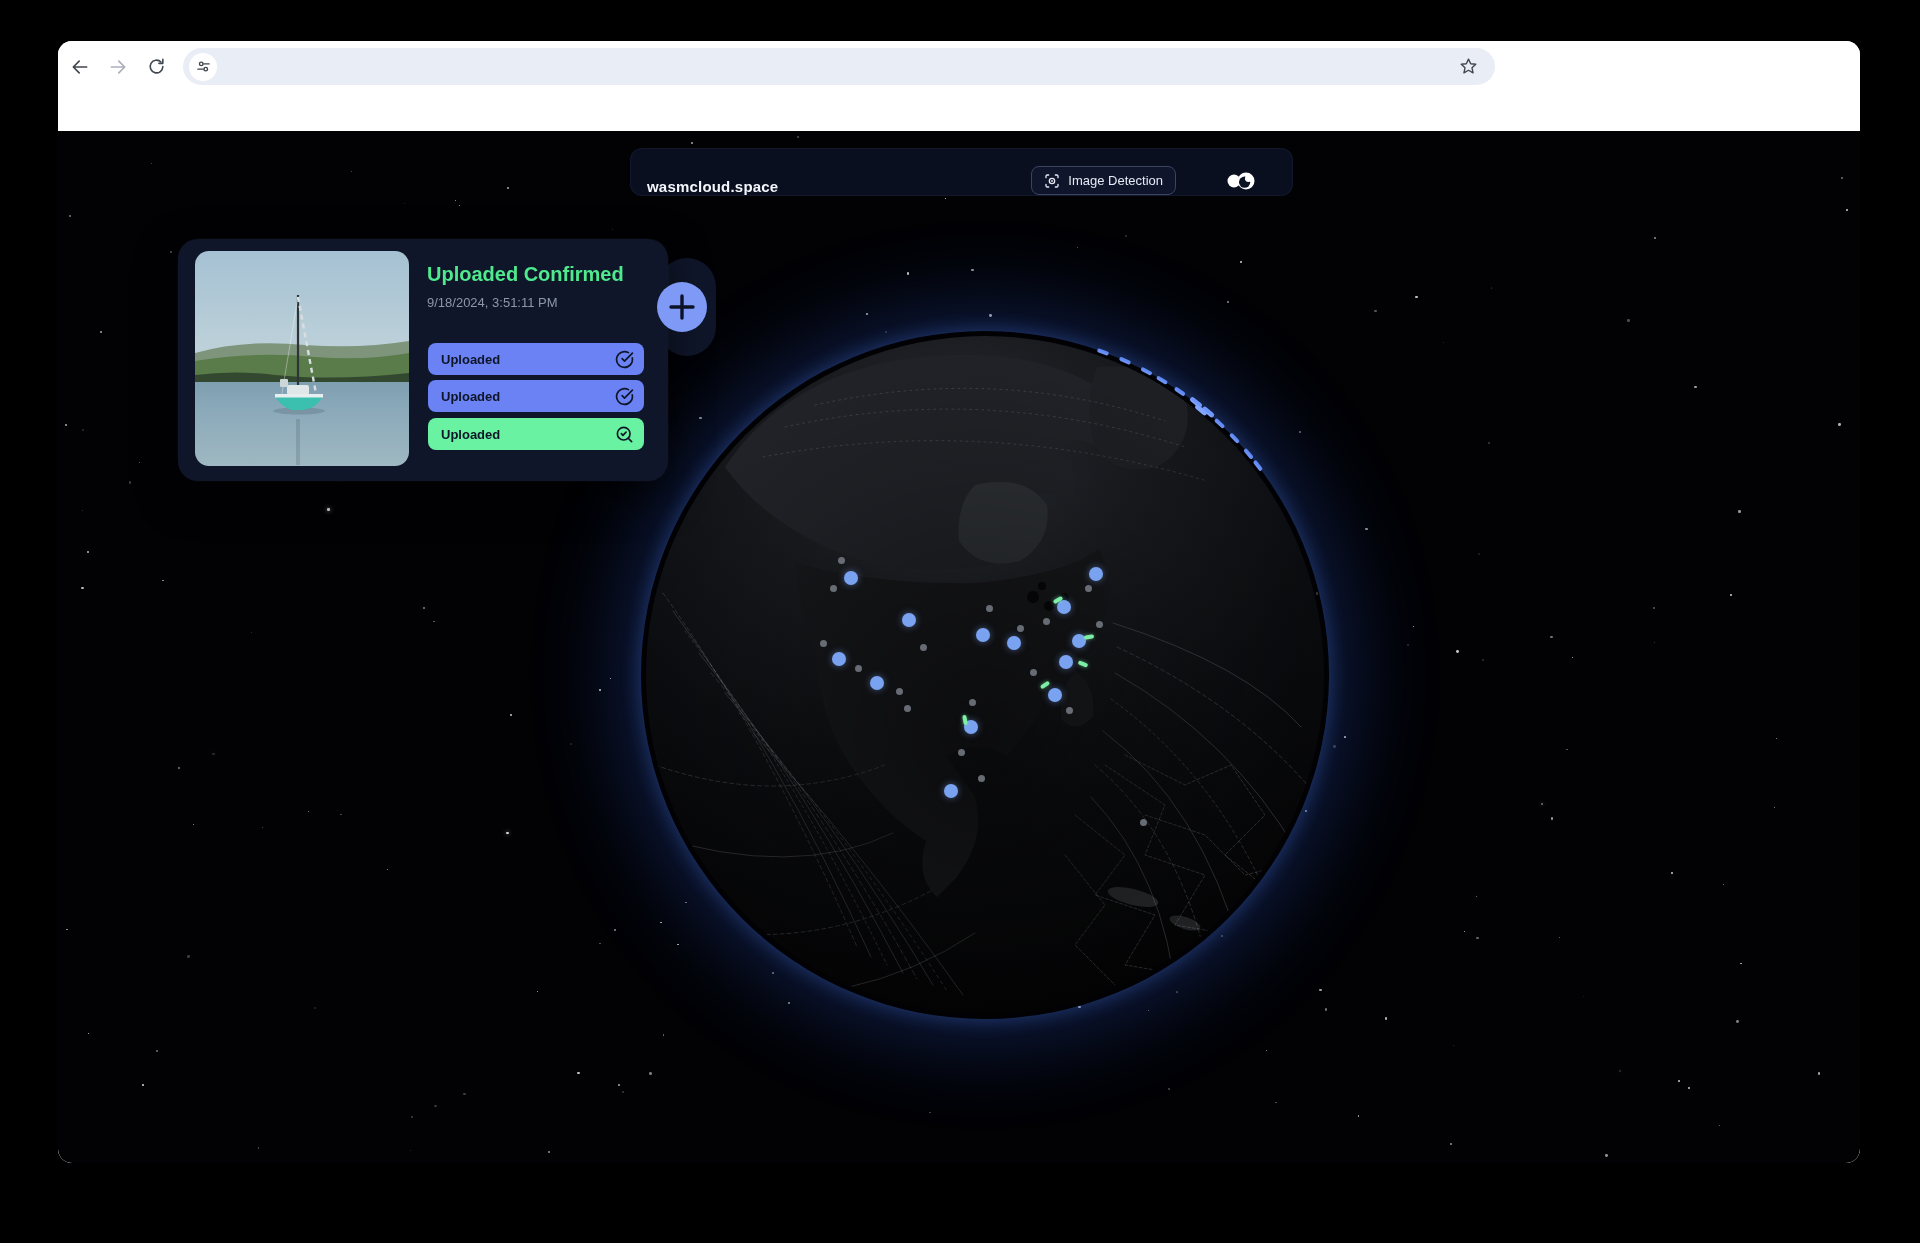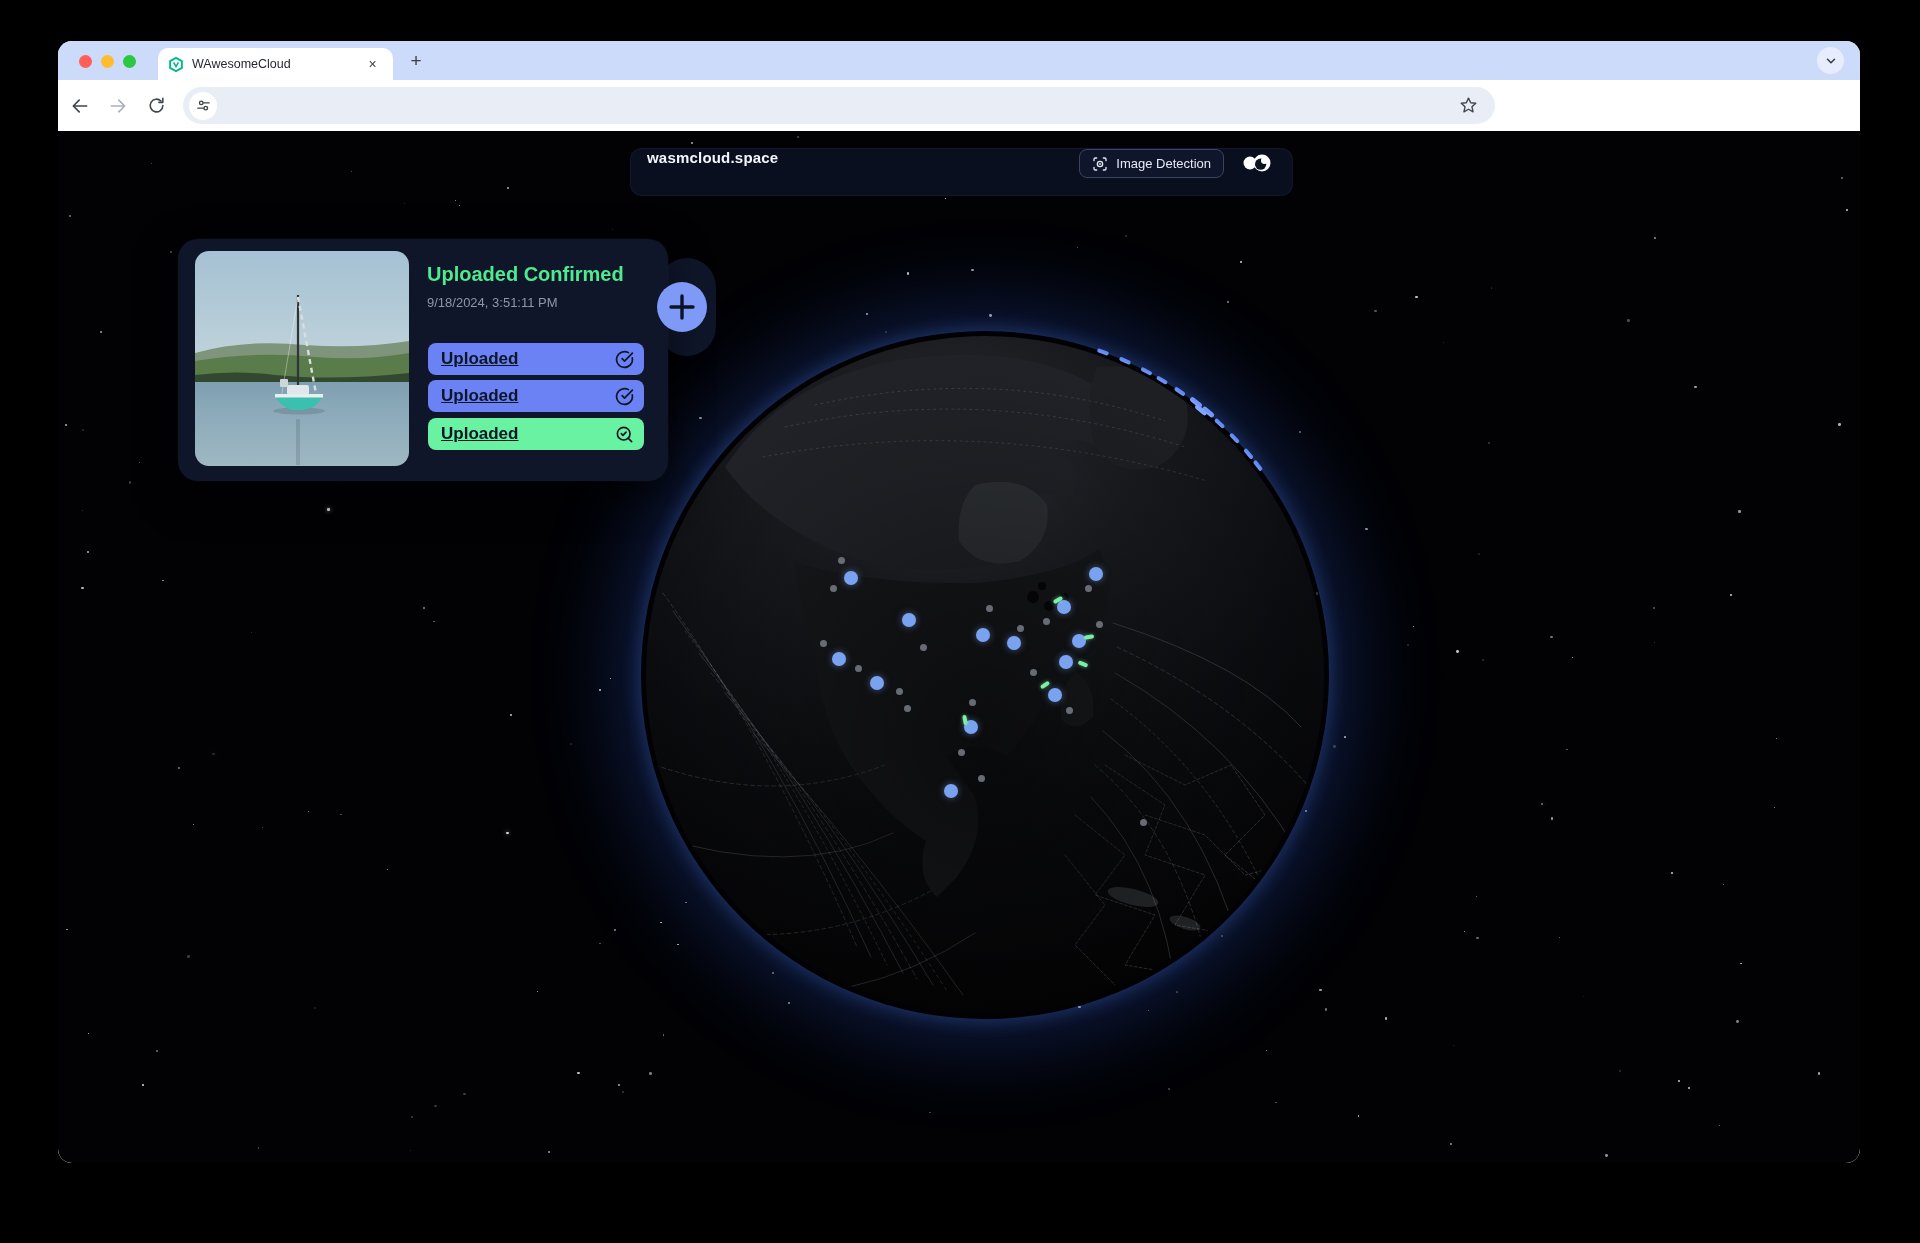--- a/index.html
+++ b/index.html
@@ -38,41 +38,41 @@
 
   
   .page { position:absolute; left:0; top:90px; width:1802px; height:1032px; background:#020205;
           border-radius:0 0 14px 14px; overflow:hidden; }
   #stars { position:absolute; inset:0; z-index:0; }
   #stars i { position:absolute; background:#fff; border-radius:50%; display:block; }
 
   
   .appbar { position:absolute; left:572px; top:17px; width:663px; height:48px; z-index:5;
             background:rgba(10,16,33,0.96); border:1px solid rgba(125,145,200,0.07); border-radius:12px;
-            display:flex; align-items:flex-start; padding:0 14px 0 16px; }
+            display:flex; align-items:flex-end; padding:0 30px 0 16px;gap:32px; }
   .site-title { font-size:15px; font-weight:bold; color:#f3f6fb; letter-spacing:.2px; }
   .detect-btn { margin-left:auto; height:29px; padding:0 12px; border-radius:8px; border:1px solid #3a4460;
                 background:rgba(20,28,52,0.55); color:#e6eaf4; font-size:13px; display:flex; align-items:center;
                 gap:8px; cursor:pointer; font-family:inherit; }
   .theme-toggle { margin-left:12px; width:42px; height:28px; display:flex; align-items:center; justify-content:center; cursor:pointer; }
 
   
   .card { position:absolute; left:120px; top:108px; width:490px; height:242px; z-index:6;
           background:#0f1629; border-radius:20px; box-shadow:0 14px 40px rgba(0,0,0,.55), 0 0 0 1px rgba(255,255,255,.025); }
   .notch { position:absolute; left:600px; top:127px; width:58px; height:98px; z-index:5;
            background:#0f1629; border-radius:29px; }
   .plus-btn { position:absolute; left:599px; top:151px; width:50px; height:50px; border-radius:50%; z-index:7;
               background:#7e99f6; border:none; cursor:pointer; display:flex; align-items:center; justify-content:center;
               box-shadow:0 0 0 6px rgba(15,22,41,0.0); }
   .photo { position:absolute; left:17px; top:12px; width:214px; height:215px; border-radius:14px; overflow:hidden; }
   .card-title { position:absolute; left:249px; top:24px; font-size:20px; font-weight:bold; color:#4fe98e; }
   .card-time { position:absolute; left:249px; top:56px; font-size:13px; color:#8e96aa; }
   .pill { position:absolute; left:250px; width:216px; height:32px; border-radius:8px;
           display:flex; align-items:center; padding:0 10px 0 13px; cursor:default; }
-  .pill span { font-size:17px; font-weight:600; color:#0d1527;text-decoration:underline; }
+  .pill span { font-size:13px; font-weight:600; color:#0d1527; }
   .pill svg { margin-left:auto; }
   .pill-blue { background:#6b82f4; }
   .pill-green { background:#68f2a2; }
 
   
   .globe { position:absolute; left:587px; top:204px; width:680px; height:680px; z-index:1; border-radius:50%; }
   .globe::before { content:""; position:absolute; inset:-4px; border-radius:50%;
                    box-shadow:0 0 85px 24px rgba(56,108,242,0.26), 0 0 18px 2px rgba(90,140,255,0.28); }
   #markers { position:absolute; inset:0; z-index:2; pointer-events:none; }
   .m-blue { position:absolute; width:14px; height:14px; border-radius:50%; background:#79a3f1;
@@ -80,41 +80,20 @@
   .m-gray { position:absolute; width:7px; height:7px; border-radius:50%; background:#71777f; opacity:.9; }
   .m-green { position:absolute; width:10px; height:4px; border-radius:2px; background:#7deea6;
              box-shadow:0 0 4px rgba(125,238,166,.6); }
 </style>
 </head>
 <body>
 
 <div class="stage">
   <div class="window">
 
-    <div class="tabstrip">
-      <div class="traffic">
-        <span style="background:#ff5f57"></span>
-        <span style="background:#febc2e"></span>
-        <span style="background:#28c840"></span>
-      </div>
-      <div class="tab">
-        <svg width="16" height="17" viewBox="0 0 16 17">
-          <polygon points="8,1.8 13.9,5.1 13.9,11.9 8,15.2 2.1,11.9 2.1,5.1" fill="none" stroke="#00ba8d" stroke-width="1.9"></polygon>
-          <path d="M5.6 6.4 L8 10.6 L10.4 6.4" fill="none" stroke="#00ba8d" stroke-width="1.6"></path>
-        </svg>
-        <span class="tab-title">WAwesomeCloud</span>
-        <span class="tab-close">×</span>
-      </div>
-      <div class="newtab">+</div>
-      <div class="strip-chevron">
-        <svg width="14" height="14" viewBox="0 0 16 16">
-          <path d="M4 6l4 4 4-4" fill="none" stroke="#3b4048" stroke-width="1.8" stroke-linecap="round" stroke-linejoin="round"></path>
-        </svg>
-      </div>
-    </div>
 
     <div class="toolbar">
       <div class="navbtn" style="left:11px">
         <svg width="20" height="20" viewBox="0 0 24 24">
           <path d="M11 5 L4 12 L11 19 M4.5 12 H20" fill="none" stroke="#41474f" stroke-width="2" stroke-linecap="round" stroke-linejoin="round"></path>
         </svg>
       </div>
       <div class="navbtn" style="left:49px">
         <svg width="20" height="20" viewBox="0 0 24 24">
           <path d="M13 5 L20 12 L13 19 M19.5 12 H4" fill="none" stroke="#aab0ba" stroke-width="2" stroke-linecap="round" stroke-linejoin="round"></path>

